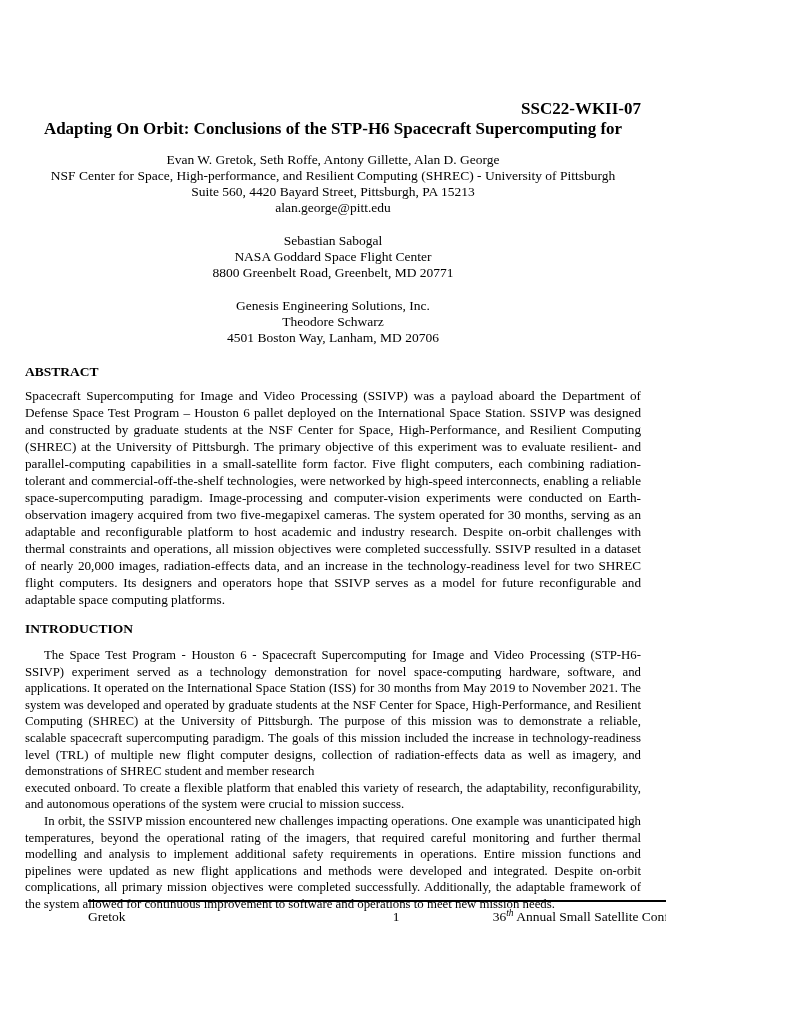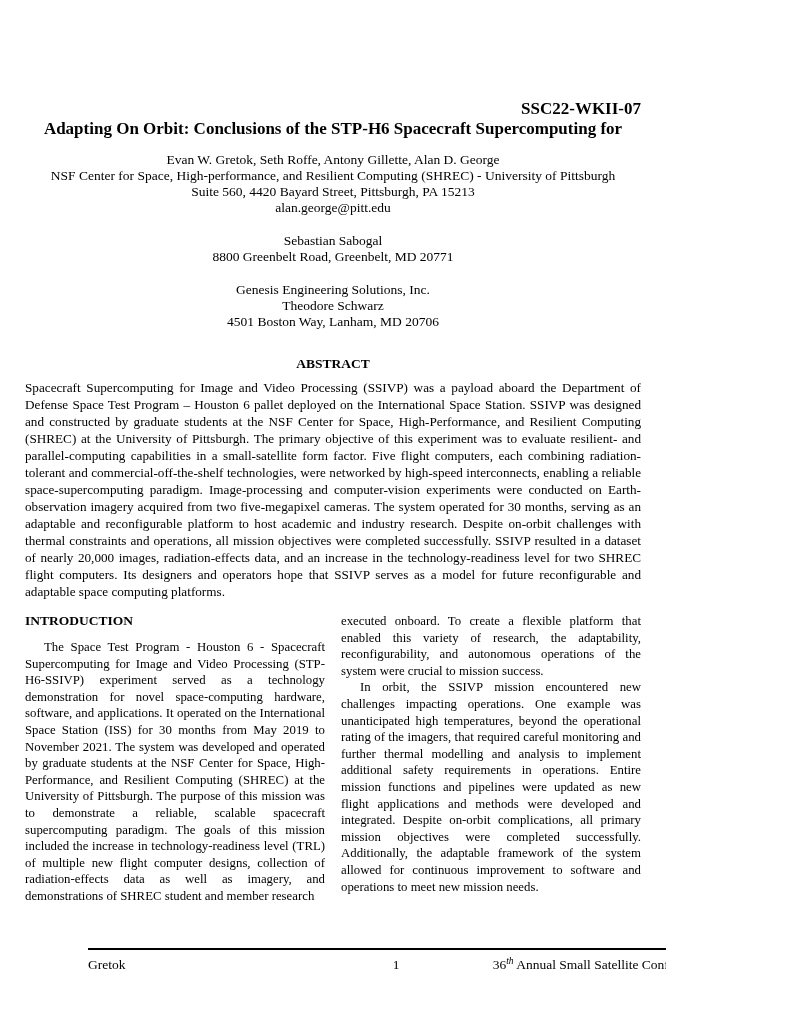--- a/index.html
+++ b/index.html
@@ -39,36 +39,35 @@
   }
   .author-blocks {
     margin-top: 13px;
     text-align: center;
     font-size: 13.5px;
     line-height: 16px;
   }
   .author-block { margin-top: 17px; }
   .author-block:first-child { margin-top: 12px; }
   .abstract-heading {
-    margin-top: 26px;
-    text-align: center;
+    margin-top: 18px;
     font-weight: bold;
     font-size: 13.5px;
     line-height: 16px;
   }
   .abstract-text {
     margin-top: 7px;
     font-size: 13.2px;
     line-height: 17px;
     text-align: justify;
   }
   .columns {
     display: flex;
-    gap: 16px;
     margin-top: 13px;
+    flex-direction: column;
   }
   .col {
     flex: 1 1 0;
     min-width: 0;
     font-size: 12.8px;
     line-height: 16.6px;
     text-align: justify;
     hyphens: auto;
   }
   .section-heading {
@@ -80,21 +79,21 @@
   }
   p.body-par {
     margin: 0;
     text-indent: 19px;
   }
   p.body-par.no-indent { text-indent: 0; }
   .footer {
     position: absolute;
     left: 88px;
     width: 616px;
-    top: 948px;
+    top: 900px;
   }
   .footer-rule {
     border: none;
     border-top: 2px solid #000000;
     margin: 0;
   }
   .footer-row {
     display: flex;
     align-items: baseline;
     padding-top: 7px;
@@ -125,20 +124,21 @@
 
     <div class="author-blocks">
       <div class="author-block">
         <div>Evan W. Gretok, Seth Roffe, Antony Gillette, Alan D. George</div>
         <div>NSF Center for Space, High-performance, and Resilient Computing (SHREC) - University of Pittsburgh</div>
         <div>Suite 560, 4420 Bayard Street, Pittsburgh, PA 15213</div>
         <div>alan.george@pitt.edu</div>
       </div>
       <div class="author-block">
         <div>Sebastian Sabogal</div>
+        <div>NASA Goddard Space Flight Center</div>
         <div>8800 Greenbelt Road, Greenbelt, MD 20771</div>
       </div>
       <div class="author-block">
         <div>Genesis Engineering Solutions, Inc.</div>
         <div>Theodore Schwarz</div>
         <div>4501 Boston Way, Lanham, MD 20706</div>
       </div>
     </div>
 
     <div class="abstract-heading">ABSTRACT</div>

